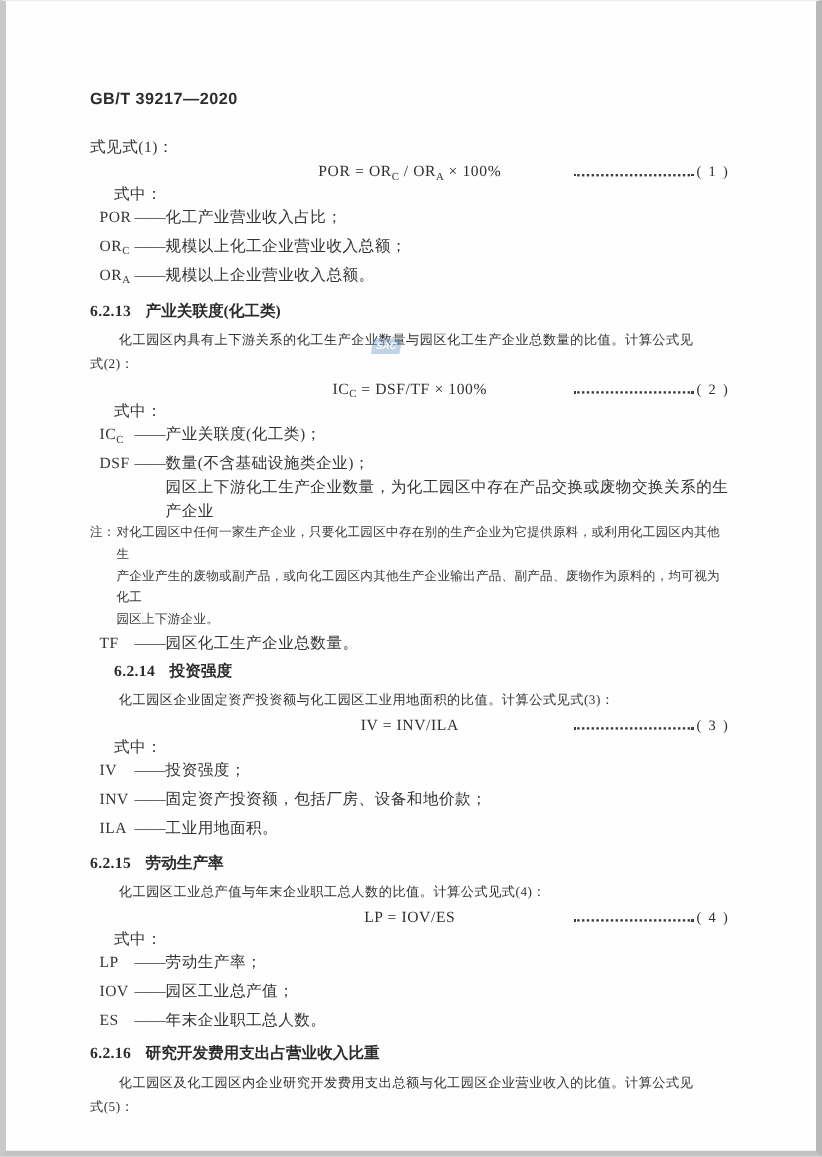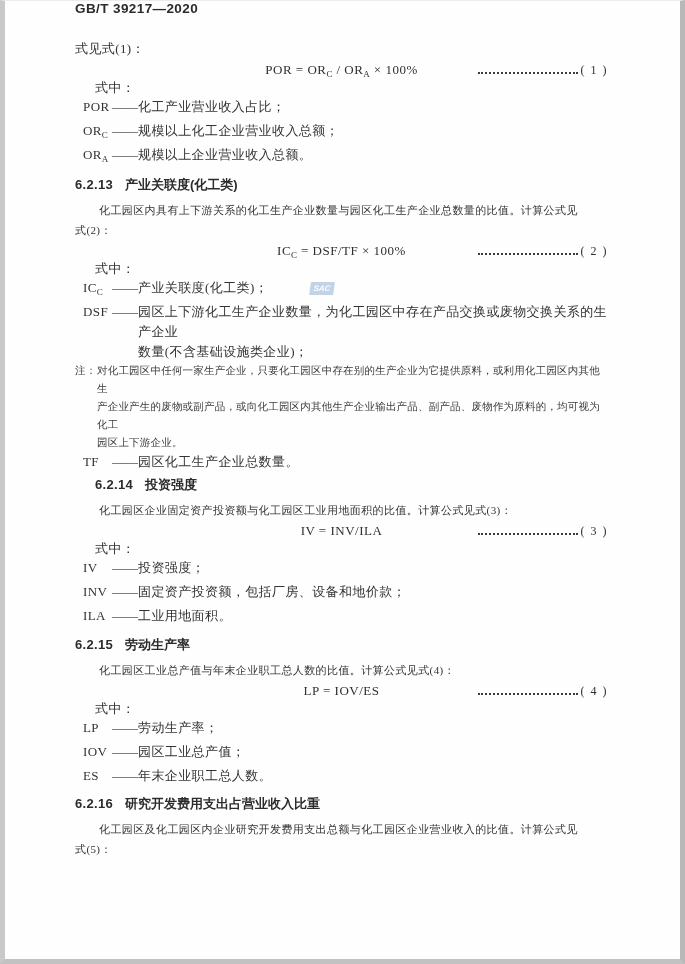--- a/index.html
+++ b/index.html
@@ -11,38 +11,39 @@
     border-left:5px solid #c9c9c9;
     border-right:5px solid #b8b8b8;
     border-bottom:5px solid #c2c2c2;
     border-top:1px solid #ececec;
     font-family:"Liberation Serif","DejaVu Serif",serif;
     color:#333;
     overflow:hidden;
   }
   .content { margin-left:70px; width:533px; }
   .doc-header {
+    padding-top:74px;
     font-family:"Liberation Sans","DejaVu Sans",sans-serif;
     font-weight:bold; font-size:13.5px; line-height:16px;
     letter-spacing:.4px; color:#2c2c2c;
   }
   .line { font-size:13px; line-height:20px; letter-spacing:.4px; }
   .lead { margin-top:22px; }
   .where { line-height:18px; margin-left:20px; }
   .formula-row { position:relative; height:20px; line-height:20px; text-align:center; }
   .fx { font-size:13px; letter-spacing:.5px; color:#2f2f2f; white-space:nowrap; }
   .sub { font-size:9px; vertical-align:-3px; letter-spacing:.2px; }
   .leader { position:absolute; right:0; top:0; white-space:nowrap; }
   .dots { display:inline-block; width:100px; height:5px; border-bottom:2px dotted #3c3c3c; margin-right:3px; }
   .fnum { font-size:12px; letter-spacing:1.5px; color:#2f2f2f; }
   .term { display:grid; grid-template-columns:29px 26px 1fr; margin-left:8px; font-size:13px; line-height:20px; letter-spacing:.4px; }
   .t-sym { white-space:nowrap; }
   .t-dash { white-space:nowrap; letter-spacing:0; }
   .t-desc { }
-  .heading { font-family:Liberation Sans, sans-serif; font-weight:bold; font-size:13px; line-height:18px; color:#2c2c2c; }
+  .heading { font-family:Liberation Serif, serif; font-weight:bold; font-size:13px; line-height:18px; color:#2c2c2c; }
   .heading .h-num { margin-right:12px; letter-spacing:.3px; }
   .h13 { margin-top:7px; } .h14 { margin-top:0;margin-left:20px; } .h15 { margin-top:6px; } .h16 { margin-top:5px; }
   .para { margin-top:6px; }
   .p-line { font-size:11px; line-height:20px; letter-spacing:.4px; }
   .p-line.indent { text-indent:24px; }
   .note { display:grid; grid-template-columns:22px 1fr; font-size:10.5px; line-height:18px; letter-spacing:.2px; color:#3a3a3a; }
   .note-label { white-space:nowrap; }
   .watermark {
     position:absolute; left:305px; top:281px;
     width:24px; height:13px;
@@ -98,22 +99,22 @@
     <div class="line where">式中：</div>
     <div class="term">
       <span class="t-sym"><span>IC</span><span class="sub">C</span></span>
       <span class="t-dash">——</span>
       <span class="t-desc">产业关联度(化工类)；</span>
     </div>
     <div class="term">
       <span class="t-sym"><span>DSF</span><span class="sub"></span></span>
       <span class="t-dash">——</span>
       <div class="t-desc">
+        <div>数量(不含基础设施类企业)；</div>
         <div>园区上下游化工生产企业数量，为化工园区中存在产品交换或废物交换关系的生产企业</div>
-        <div>数量(不含基础设施类企业)；</div>
       </div>
     </div>
     <div class="note">
       <span class="note-label">注：</span>
       <div>
         <div>对化工园区中任何一家生产企业，只要化工园区中存在别的生产企业为它提供原料，或利用化工园区内其他生</div>
         <div>产企业产生的废物或副产品，或向化工园区内其他生产企业输出产品、副产品、废物作为原料的，均可视为化工</div>
         <div>园区上下游企业。</div>
       </div>
     </div>

